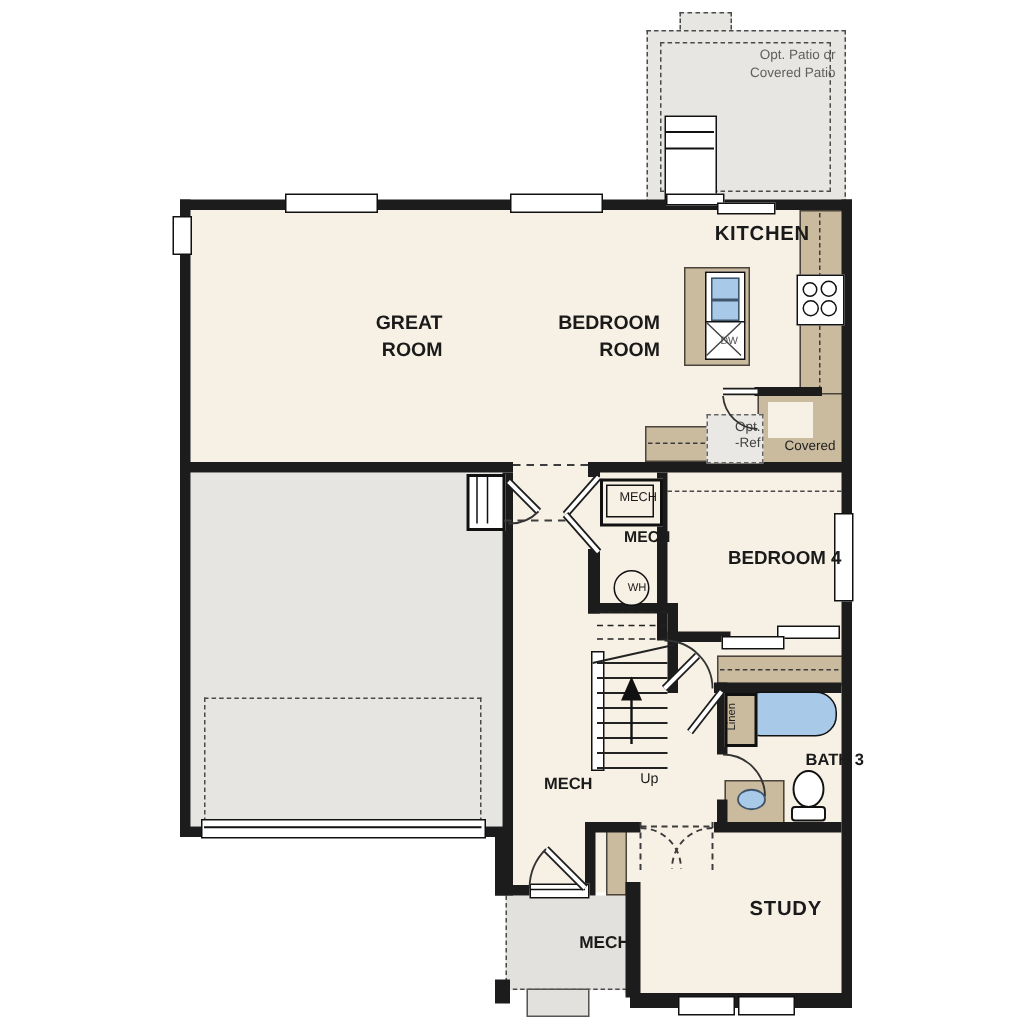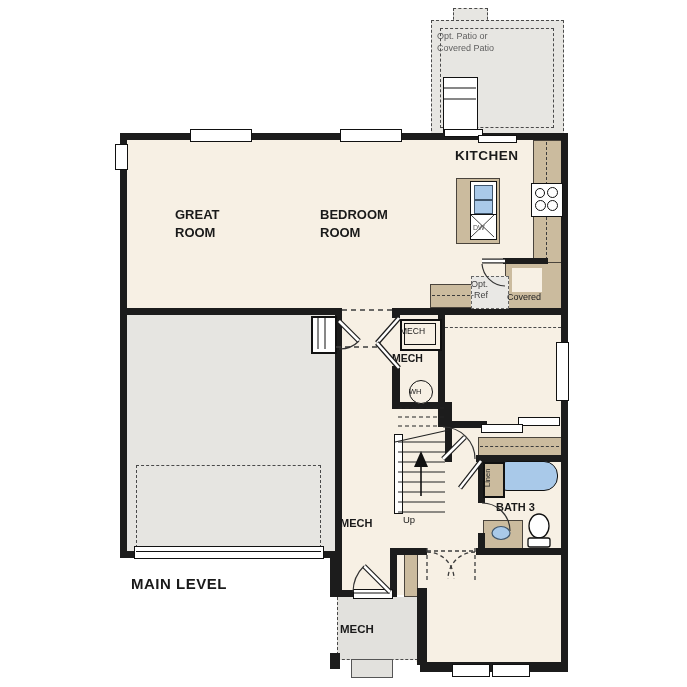--- a/index.html
+++ b/index.html
@@ -7,21 +7,21 @@
         font-family:"Liberation Sans",sans-serif;color:#1a1a1a}
   .abs{position:absolute}
   .w{position:absolute;background:#1c1c1c}
   .fl{position:absolute;background:#f7f0e4}
   .gf{position:absolute;background:#e6e5e1}
   .pf{position:absolute;background:#e2e1dd}
   .tan{position:absolute;background:#cbbb9e;border:1px solid #4a443c}
   .fix{position:absolute;background:#fff;border:1.5px solid #111}
   .win{position:absolute;background:#fff;border:1.5px solid #111}
   .dashbox{position:absolute;border:1.5px dashed #4a4a4a}
-  .lbl{position:absolute;font-weight:bold;text-align:left;white-space:pre-line;
+  .lbl{position:absolute;font-weight:bold;text-align:right;white-space:pre-line;
        line-height:1.4;color:#1a1a1a}
   .sm{font-weight:normal}
   .muted{color:#5f5f5f}
   svg.overlay{position:absolute;left:0;top:0}
 </style>
 </head>
 <body>
 
 <div id="plan">
 
@@ -112,33 +112,34 @@
   <div class="fix" style="left:394px;top:434px;width:7px;height:78px;border-width:1.2px"></div>
 
   <div class="abs" style="left:498px;top:461px;width:58px;height:28px;background:#a9c9e9;border:1.5px solid #111;border-radius:9px 14px 14px 9px"></div>
   <div class="abs" style="left:483px;top:462px;width:18px;height:32px;background:#cbbb9e;border:2px solid #111"></div>
 
   <div class="lbl" style="left:175px;top:206px;width:120px;font-size:13px">GREAT
 ROOM</div>
   <div class="lbl" style="left:320px;top:206px;width:120px;font-size:13px">BEDROOM
 ROOM</div>
   <div class="lbl" style="left:455px;top:147px;width:85px;font-size:13.5px;letter-spacing:.5px">KITCHEN</div>
+  <div class="lbl" style="left:441px;top:364px;width:120px;font-size:12.5px">BEDROOM 4</div>
   <div class="lbl" style="left:392px;top:351px;width:55px;font-size:10.5px">MECH</div>
   <div class="lbl" style="left:340px;top:516px;width:55px;font-size:11px">MECH</div>
   <div class="lbl" style="left:496px;top:500px;width:80px;font-size:11px">BATH 3</div>
+  <div class="lbl" style="left:428px;top:597px;width:120px;font-size:13.5px;letter-spacing:.5px">STUDY</div>
   <div class="lbl" style="left:340px;top:621px;width:80px;font-size:11.5px">MECH</div>
   <div class="lbl sm" style="left:507px;top:291px;width:50px;font-size:9px;color:#222">Covered</div>
   <div class="lbl sm muted" style="left:471px;top:279px;width:36px;font-size:9px;line-height:1.25;color:#444">Opt.
 -Ref</div>
   <div class="lbl sm" style="left:400px;top:326px;width:38px;font-size:8.5px">MECH</div>
   <div class="lbl sm" style="left:409px;top:387px;width:22px;font-size:7.5px">WH</div>
   <div class="lbl sm" style="left:473px;top:223px;width:19px;font-size:7px;background:#fff;color:#555">DW</div>
   <div class="lbl sm" style="left:403px;top:513px;width:36px;font-size:9.5px">Up</div>
   <div class="abs" style="left:483px;top:463px;width:18px;height:30px;font-size:7.5px;writing-mode:vertical-rl;transform:rotate(180deg);text-align:center;color:#222">Linen</div>
-  <div class="lbl" style="left:131px;top:573px;width:120px;font-size:15px;letter-spacing:.5px;text-align:left">MAIN LEVEL</div>
 
   <svg class="overlay" width="687" height="687" viewBox="0 0 687 687">
 
     <path d="M444 88 L476 88 M444 99 L476 99" stroke="#111" stroke-width="1.2" fill="none"></path>
 
     <path d="M136 551.5 L321 551.5" stroke="#111" stroke-width="1.2" fill="none"></path>
 
     <path d="M318 318 L318 349 M325 318 L325 349" stroke="#111" stroke-width="1" fill="none"></path>
 
     <path d="M354 593 L390 593" stroke="#111" stroke-width="1" fill="none"></path>

